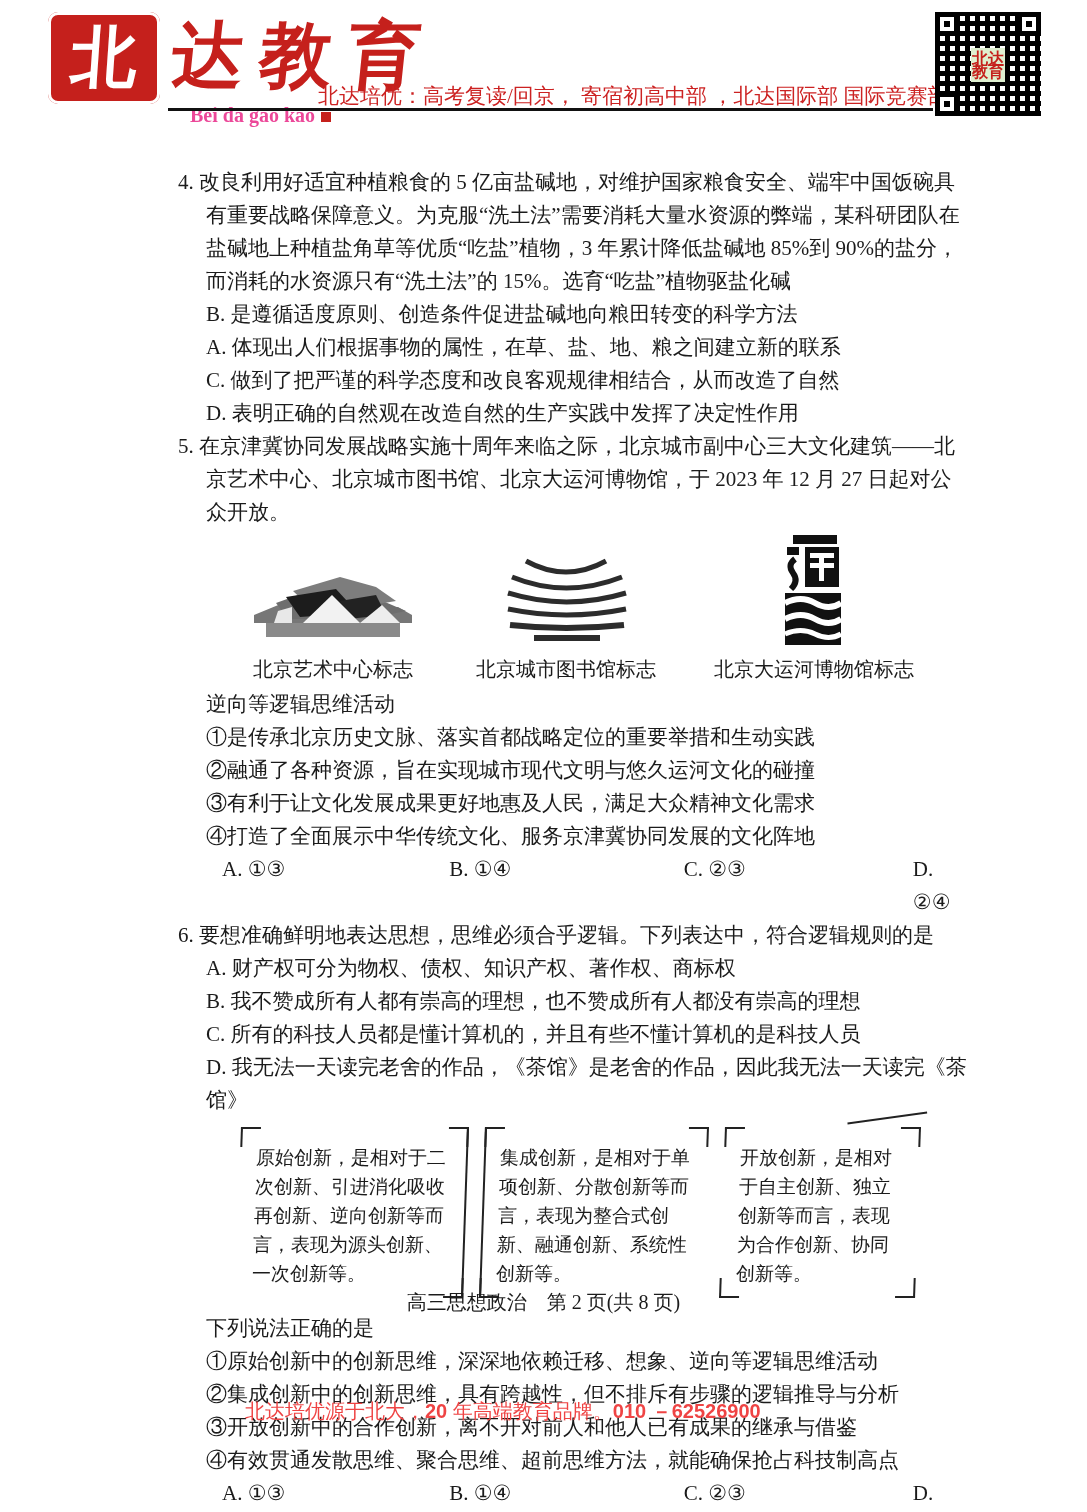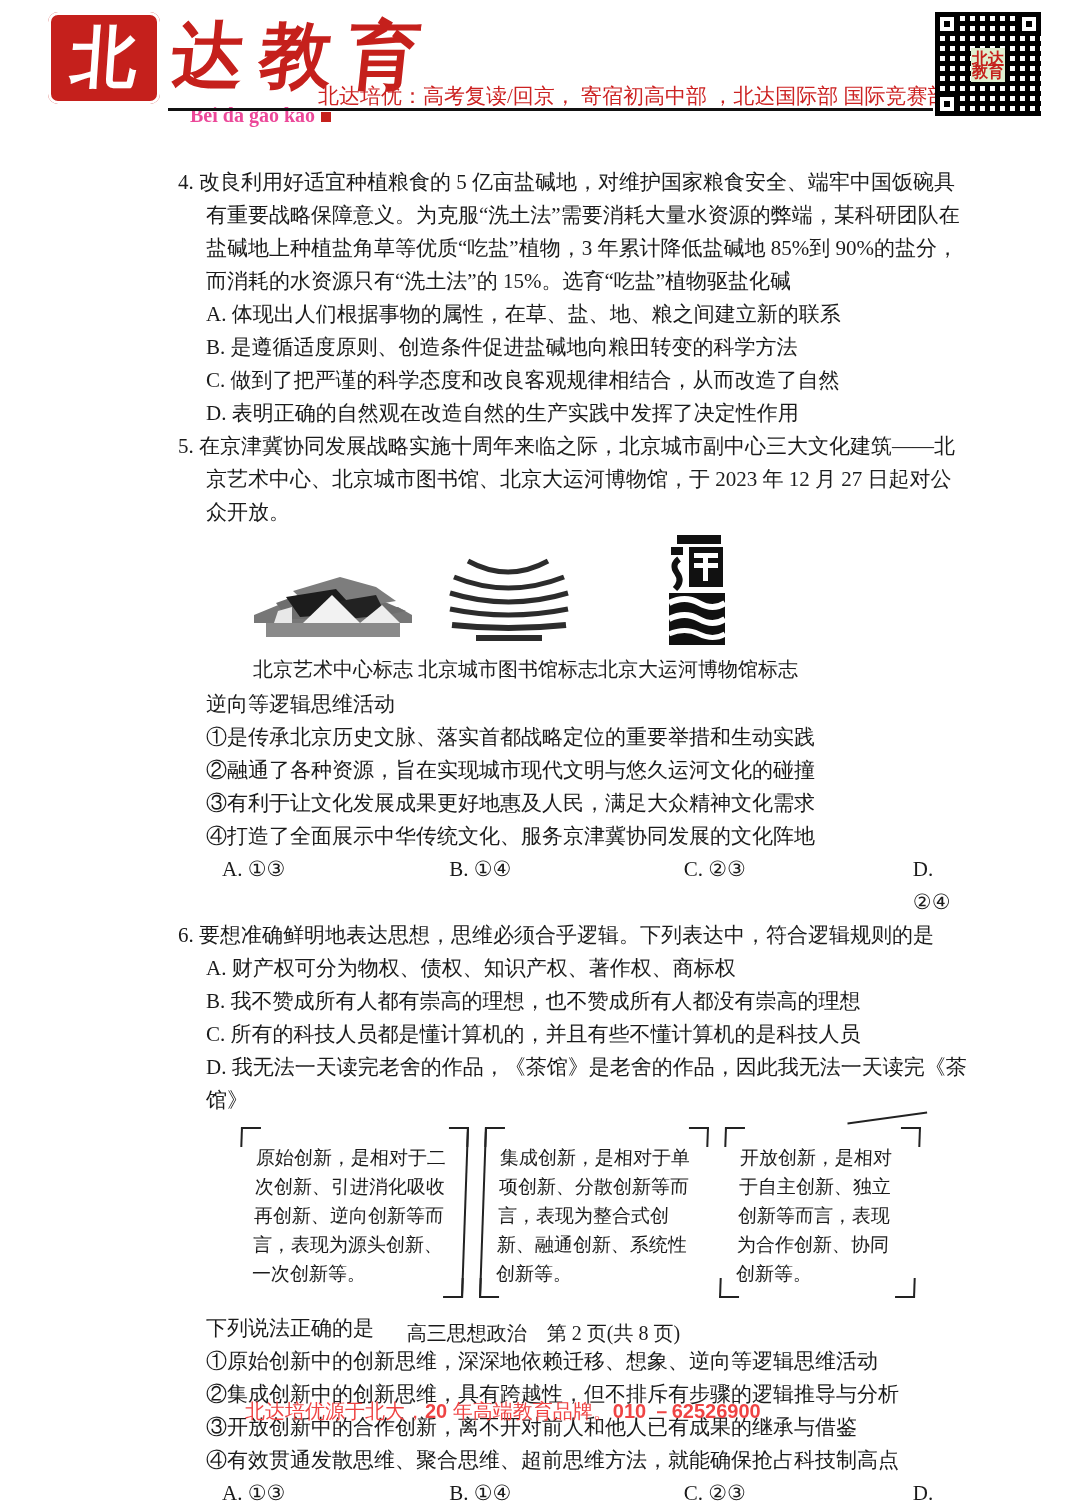--- a/index.html
+++ b/index.html
@@ -32,21 +32,21 @@
 
   
   .content{position:absolute;left:178px;top:166px;width:792px;font-size:21px;line-height:33px;}
   .stem{padding-left:28px;text-indent:-28px;}
   .opt{padding-left:28px;}
   .ansrow{display:flex;padding-left:8px;}
   .ansrow span{display:inline-block;margin-left:36px;}
   .ansrow .a1{width:212px;} .ansrow .a2{width:220px;} .ansrow .a3{width:214px;}
 
   
-  .figrow{display:flex;justify-content:flex-start;align-items:flex-end;margin:6px 0 2px 0;padding-left:70px;}
+  .figrow{display:flex;justify-content:flex-start;align-items:flex-end;margin:6px 0 2px 0;padding-left:70px;gap:58px;}
   .figure{display:flex;flex-direction:column;align-items:center;}
   .figure .art{width:170px;height:84px;}
   .figure .lib{width:140px;height:96px;}
   .figure .canal{width:66px;height:110px;}
   .figcap{font-size:20px;margin-top:8px;white-space:nowrap;}
 
   
   .boxrow{display:flex;gap:16px;margin:10px 0 14px 60px;}
   .bbox{position:relative;padding:16px 12px 10px 16px;font-size:19px;line-height:29px;
         box-sizing:border-box;transform:skewX(-2deg);}
@@ -54,21 +54,21 @@
   .corner{position:absolute;width:18px;height:18px;}
   .c-tl{left:0;top:0;border-left:2px solid #222;border-top:2px solid #222;}
   .c-tr{right:0;top:0;border-right:2px solid #222;border-top:2px solid #222;}
   .c-bl{left:0;bottom:0;border-left:2px solid #222;border-bottom:2px solid #222;}
   .c-br{right:0;bottom:0;border-right:2px solid #222;border-bottom:2px solid #222;}
   .sideL{position:absolute;left:0;top:0;bottom:0;border-left:2px solid #222;width:0;}
   .sideR{position:absolute;right:0;top:0;bottom:0;border-right:2px solid #222;width:0;}
   .diag{position:absolute;right:-6px;top:-10px;width:80px;height:2px;background:#222;transform:rotate(-8deg);}
 
   
-  .page-label{position:absolute;left:0;top:1320px;width:1087px;text-align:center;font-size:20px;}
+  .page-label{position:absolute;left:0;top:1289px;width:1087px;text-align:center;font-size:20px;}
   .bottom-line{position:absolute;left:245px;top:1398px;font-size:20px;color:#ef4444;
         font-family:"Liberation Sans","DejaVu Sans",sans-serif;}
   .bottom-line b{font-weight:bold;}
 </style>
 </head>
 <body>
 
 <div class="page">
 
   <div class="seal">
@@ -87,22 +87,22 @@
     <div class="finder f-bl"></div>
     <div class="center-label">
       <span>北达</span>
       <span>教育</span>
     </div>
   </div>
 
   <div class="content">
 
     <div class="stem"><span>4.</span> <span>改良利用好适宜种植粮食的 5 亿亩盐碱地，对维护国家粮食安全、端牢中国饭碗具有重要战略保障意义。为克服“洗土法”需要消耗大量水资源的弊端，某科研团队在盐碱地上种植盐角草等优质“吃盐”植物，3 年累计降低盐碱地 85%到 90%的盐分，而消耗的水资源只有“洗土法”的 15%。选育“吃盐”植物驱盐化碱</span></div>
+    <div class="opt">B. 是遵循适度原则、创造条件促进盐碱地向粮田转变的科学方法</div>
     <div class="opt">A. 体现出人们根据事物的属性，在草、盐、地、粮之间建立新的联系</div>
-    <div class="opt">B. 是遵循适度原则、创造条件促进盐碱地向粮田转变的科学方法</div>
     <div class="opt">C. 做到了把严谨的科学态度和改良客观规律相结合，从而改造了自然</div>
     <div class="opt">D. 表明正确的自然观在改造自然的生产实践中发挥了决定性作用</div>
 
     <div class="stem"><span>5.</span> <span>在京津冀协同发展战略实施十周年来临之际，北京城市副中心三大文化建筑——北京艺术中心、北京城市图书馆、北京大运河博物馆，于 2023 年 12 月 27 日起对公众开放。</span></div>
 
     <div class="figrow">
       <div class="figure">
         <svg class="art" viewBox="0 0 170 84">
           <rect x="18" y="62" width="134" height="14" fill="#8a8a8a"></rect>
           <polygon points="6,54 40,40 95,52 150,46 164,54 164,62 6,62" fill="#777"></polygon>

